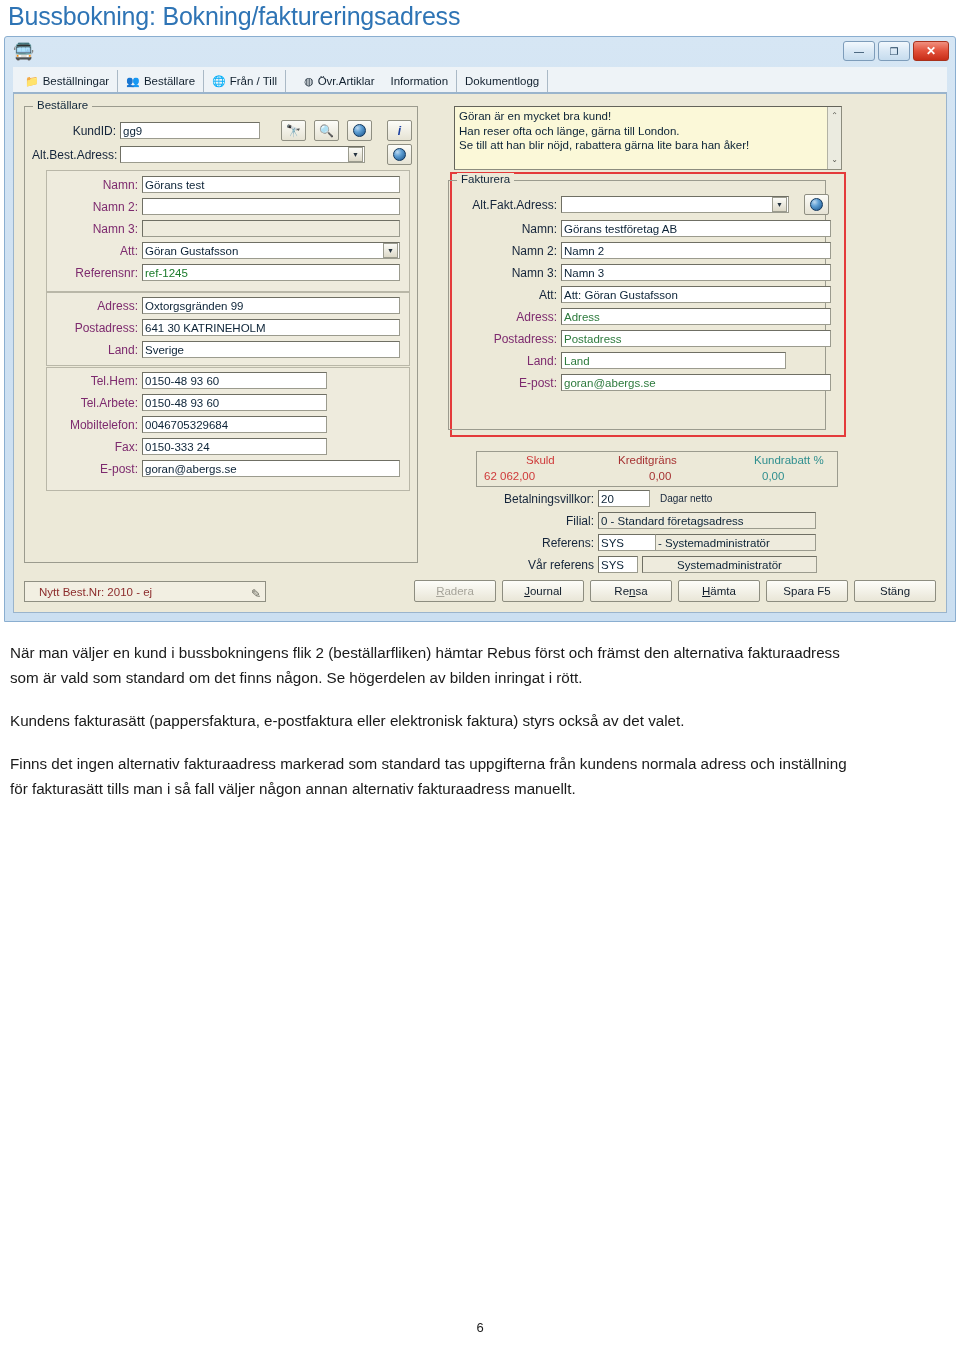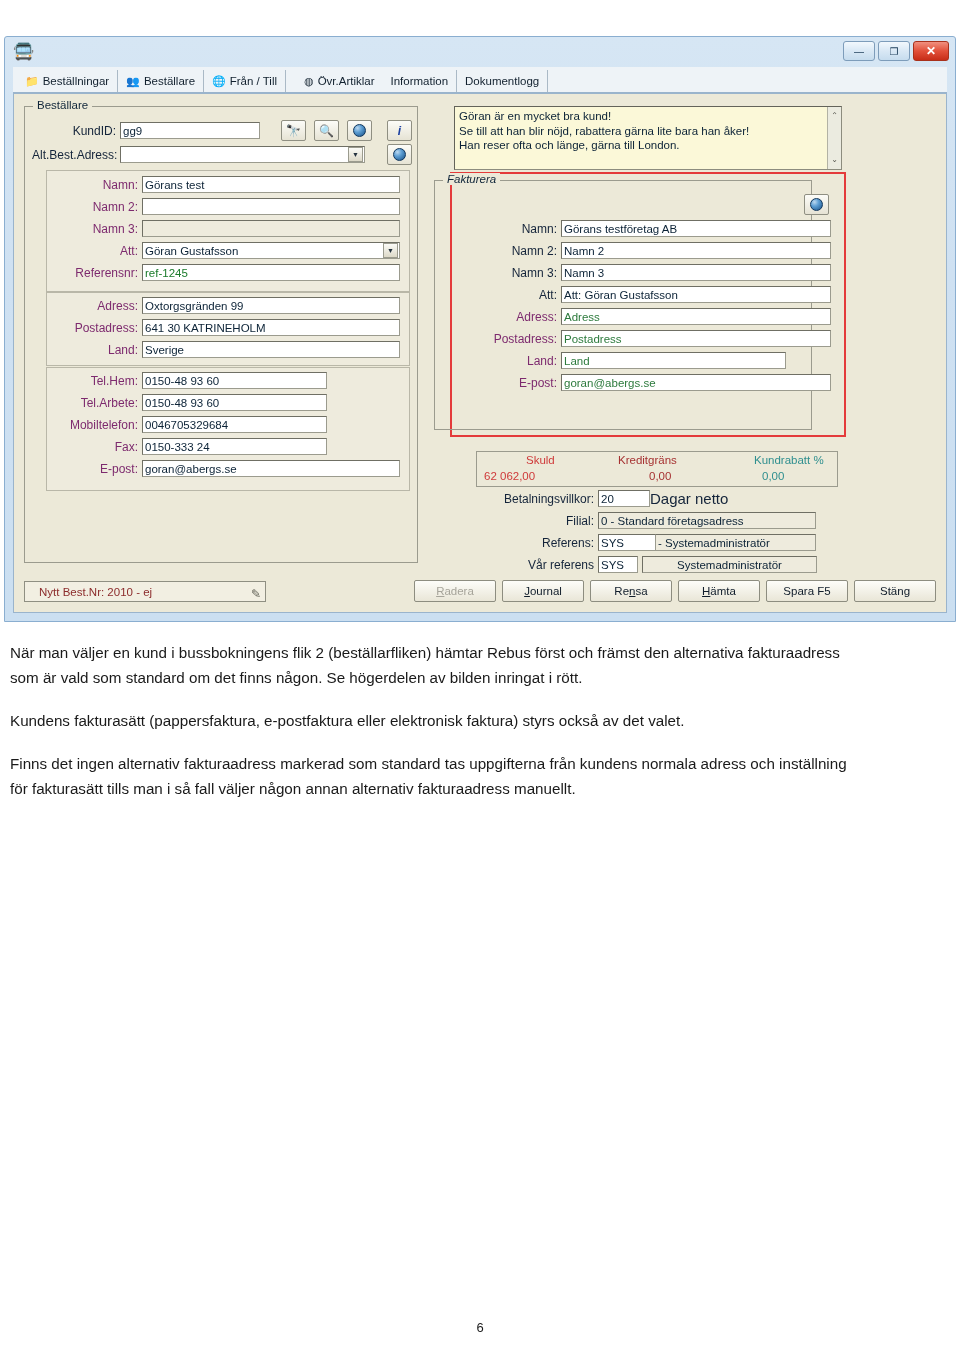--- a/index.html
+++ b/index.html
@@ -159,20 +159,21 @@
   .pageno{
     position:absolute;left:0;right:0;top:1320px;text-align:center;
     font-size:13px;color:#1a1a1a;
   }
 </style>
 </head>
 <body>
 
 <div class="page">
 
+  <div class="doc-title">Bussbokning: Bokning/faktureringsadress</div>
 
   <div class="win">
 
     <div class="titlebar">
       <div class="app-icon">🚍</div>
       <div class="winbtns">
         <div class="winbtn">—</div>
         <div class="winbtn">❐</div>
         <div class="winbtn close">✕</div>
       </div>
@@ -287,34 +288,41 @@
         <div class="lbl" style="width:92px;">Fax:</div>
         <div class="fld" style="width:185px;">0150-333 24</div>
       </div>
       <div class="row" style="left:36px;top:366px;">
         <div class="lbl" style="width:92px;">E-post:</div>
         <div class="fld" style="width:258px;">goran@abergs.se</div>
       </div>
 
       <div class="memo" style="left:440px;top:12px;width:388px;height:64px;">
         <div>Göran är en mycket bra kund!</div>
+        <div>Han reser ofta och länge, gärna till London.</div>
         <div>Se till att han blir nöjd, rabattera gärna lite bara han åker!</div>
-        <div>Han reser ofta och länge, gärna till London.</div>
         <div class="sbar">
           <span>⌃</span>
           <span>⌄</span>
         </div>
       </div>
 
       <div class="redbox" style="left:436px;top:78px;width:396px;height:265px;"></div>
 
-      <div class="grp" style="left:420px;top:86px;width:376px;height:248px;font-style:italic;">
+      <div class="grp" style="left:434px;top:86px;width:376px;height:248px;">
         <div class="legend" style="background:#ece9d8;">Fakturera</div>
       </div>
 
+      <div class="row" style="left:452px;top:102px;">
+        <div class="lbl blk" style="width:95px;">Alt.Fakt.Adress:</div>
+        <div class="fld combo" style="width:228px;">
+          <span></span>
+          <span class="arrow">▼</span>
+        </div>
+      </div>
       <div class="btnsm" style="position:absolute;left:790px;top:100px;">
           <span class="globe"></span>
         </div>
 
       <div class="row" style="left:452px;top:126px;">
         <div class="lbl blk" style="width:95px;">Namn:</div>
         <div class="fld" style="width:270px;">Görans testföretag AB</div>
       </div>
       <div class="row" style="left:452px;top:148px;">
         <div class="lbl blk" style="width:95px;">Namn 2:</div>
@@ -349,21 +357,21 @@
       <div class="fincell c-red" style="left:512px;top:360px;">Skuld</div>
       <div class="fincell c-maroon" style="left:604px;top:360px;">Kreditgräns</div>
       <div class="fincell c-teal" style="left:740px;top:360px;">Kundrabatt %</div>
       <div class="fincell c-red" style="left:470px;top:376px;">62 062,00</div>
       <div class="fincell c-maroon" style="left:635px;top:376px;">0,00</div>
       <div class="fincell c-teal" style="left:748px;top:376px;">0,00</div>
 
       <div class="row" style="left:452px;top:396px;">
         <div class="lbl blk" style="width:132px;">Betalningsvillkor:</div>
         <div class="fld" style="width:52px;">20</div>
-        <div style="font-size:15px;color:#14243a;">Dagar netto</div>
+        <div style="font-size:10px;color:#14243a;padding-left:10px;">Dagar netto</div>
       </div>
 
       <div class="row" style="left:452px;top:418px;">
         <div class="lbl blk" style="width:132px;">Filial:</div>
         <div class="fld grey" style="width:218px;">0  - Standard företagsadress</div>
       </div>
 
       <div class="row" style="left:452px;top:440px;">
         <div class="lbl blk" style="width:132px;">Referens:</div>
         <div class="fld" style="width:58px;">SYS</div>

